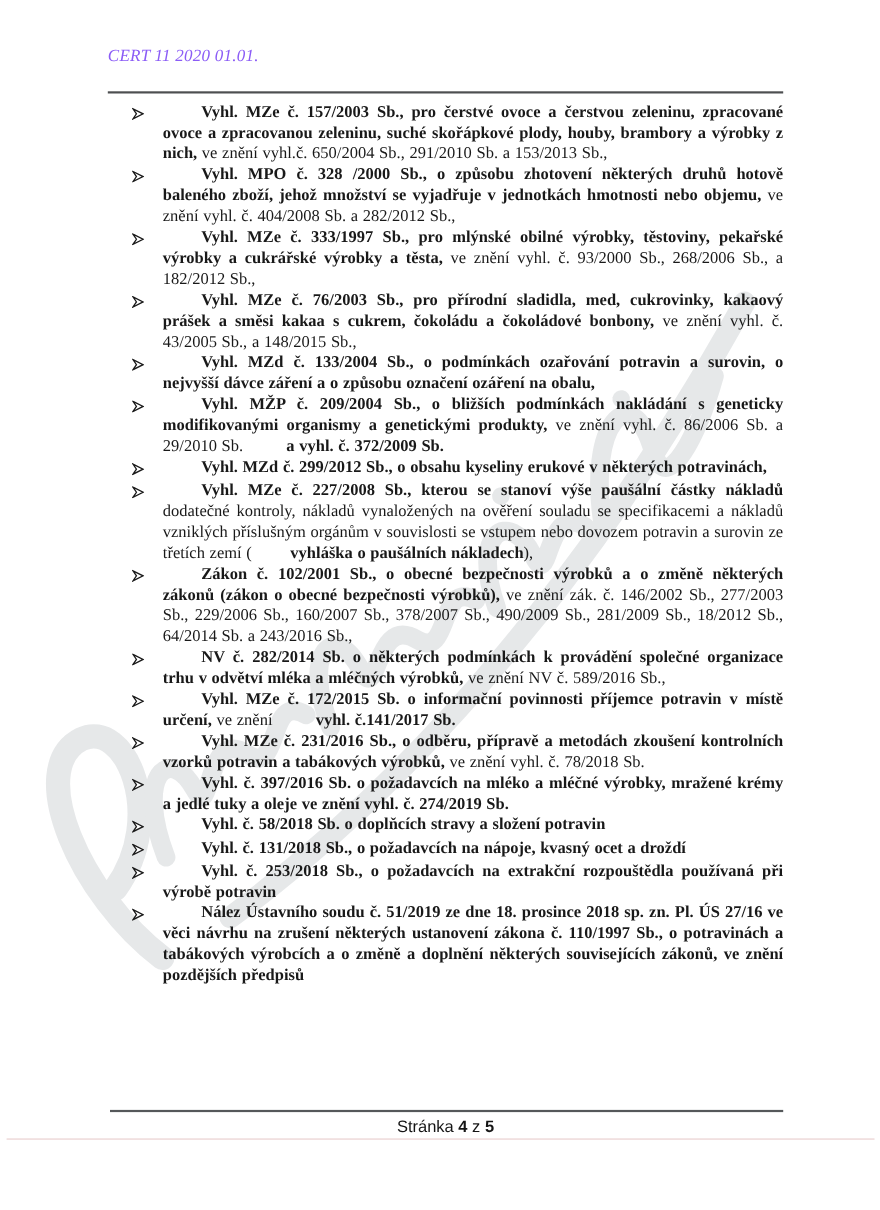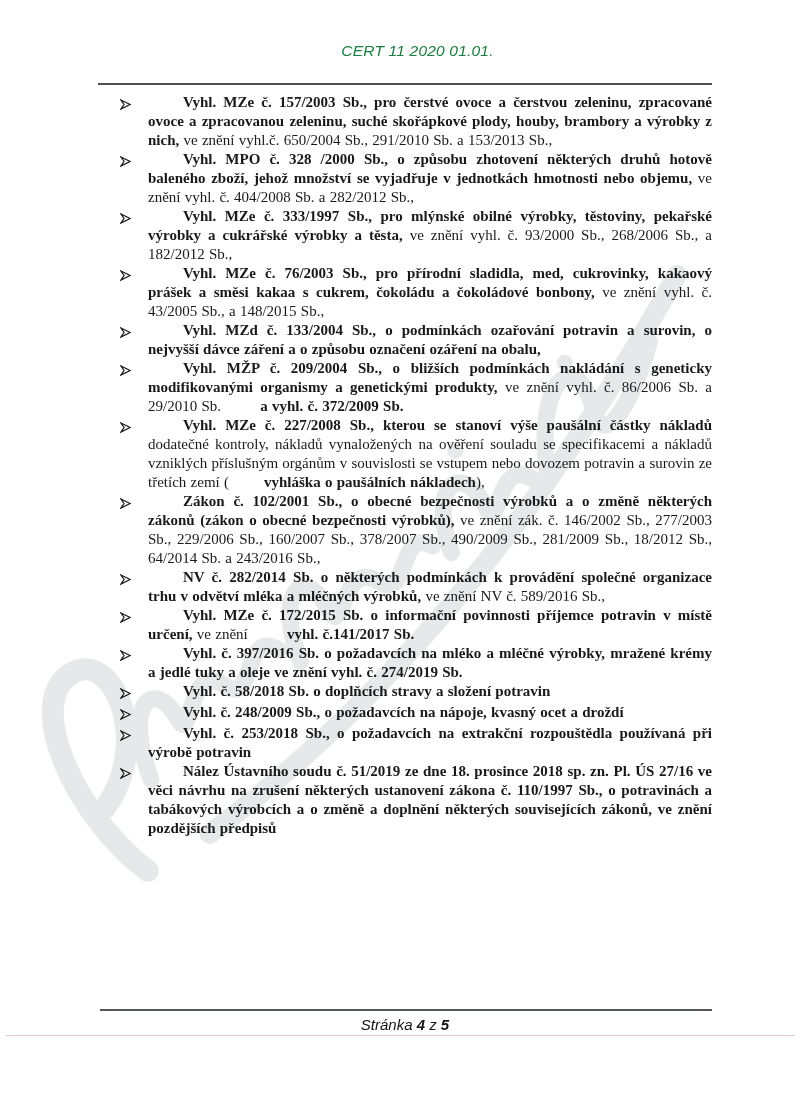--- a/index.html
+++ b/index.html
@@ -2,38 +2,38 @@
 <html><head>
 <meta charset="utf-8">
 <style>
   html,body{margin:0;padding:0;}
   body{
     width:800px;height:1100px;position:relative;background:#ffffff;
     font-family:"Liberation Serif",serif;overflow:hidden;
   }
   .watermark{position:absolute;left:0;top:0;z-index:0;pointer-events:none;}
   .header-code{
-    position:absolute;left:98px;top:42px;width:639px;text-align:center;
-    font-family:Liberation Sans, sans-serif;font-style:italic;
-    font-size:15.5px;color:#15803d;z-index:2;letter-spacing:0.2px;
+    position:absolute;left:98px;top:42px;width:639px;text-align:left;
+    font-family:Liberation Serif, serif;font-style:italic;
+    font-size:15.5px;color:#8b5cf6;z-index:2;letter-spacing:0.2px;
   }
   .rule-top{position:absolute;left:98px;top:83px;width:614px;height:2px;background:#4d4f51;z-index:2;}
   .content{position:absolute;left:120px;top:93px;width:592px;z-index:1;}
   .item{display:flex;}
   .bullet{flex:0 0 28px;width:28px;padding-top:3px;}
   .itext{
     flex:1;text-align:justify;font-size:15px;line-height:19px;
     color:#191919;word-spacing:0.5px;
   }
   .b{font-weight:bold;margin-left:35px;}
   .r{font-weight:normal;}
   .rule-bottom{position:absolute;left:100px;top:1009px;width:612px;height:1.5px;background:#55585a;z-index:2;}
   .footer{
     position:absolute;left:98px;top:1016px;width:614px;text-align:center;
-    font-family:"Liberation Sans",sans-serif;font-size:15px;color:#151515;z-index:2;font-style:italic;
+    font-family:"Liberation Sans",sans-serif;font-size:15px;color:#151515;z-index:2;
   }
   .footer .num{font-weight:bold;}
   .artifact-line{
     position:absolute;left:6px;top:1035px;width:789px;height:1px;
     background:rgba(193,118,118,0.38);z-index:2;
   }
 </style>
 </head>
 <body>
 
@@ -87,20 +87,26 @@
     <div class="item">
       <span class="bullet"><svg width="11" height="11" viewBox="0 0 12 12">
           <path d="M1 1 L11 6 L1 11 L4.4 6 Z" fill="#ffffff" stroke="#1a1a1a" stroke-width="1.3" stroke-linejoin="miter"></path>
         </svg></span>
       <div class="itext"><span class="b">Vyhl. MŽP č. 209/2004 Sb., o bližších podmínkách nakládání s geneticky modifikovanými organismy a genetickými produkty,</span><span class="r"> ve znění vyhl. č. 86/2006 Sb. a 29/2010 Sb. </span><span class="b">a vyhl. č. 372/2009 Sb.</span></div>
     </div>
     <div class="item">
       <span class="bullet"><svg width="11" height="11" viewBox="0 0 12 12">
           <path d="M1 1 L11 6 L1 11 L4.4 6 Z" fill="#ffffff" stroke="#1a1a1a" stroke-width="1.3" stroke-linejoin="miter"></path>
         </svg></span>
+      <div class="itext"><span class="b">Vyhl. MZd č. 299/2012 Sb., o obsahu kyseliny erukové v některých potravinách,</span></div>
+    </div>
+    <div class="item">
+      <span class="bullet"><svg width="11" height="11" viewBox="0 0 12 12">
+          <path d="M1 1 L11 6 L1 11 L4.4 6 Z" fill="#ffffff" stroke="#1a1a1a" stroke-width="1.3" stroke-linejoin="miter"></path>
+        </svg></span>
       <div class="itext"><span class="b">Vyhl. MZe č. 227/2008 Sb., kterou se stanoví výše paušální částky nákladů</span><span class="r"> dodatečné kontroly, nákladů vynaložených na ověření souladu se specifikacemi a nákladů vzniklých příslušným orgánům v souvislosti se vstupem nebo dovozem potravin a surovin ze třetích zemí (</span><span class="b">vyhláška o paušálních nákladech</span><span class="r">),</span></div>
     </div>
     <div class="item">
       <span class="bullet"><svg width="11" height="11" viewBox="0 0 12 12">
           <path d="M1 1 L11 6 L1 11 L4.4 6 Z" fill="#ffffff" stroke="#1a1a1a" stroke-width="1.3" stroke-linejoin="miter"></path>
         </svg></span>
       <div class="itext"><span class="b">Zákon č. 102/2001 Sb., o obecné bezpečnosti výrobků a o změně některých zákonů (zákon o obecné bezpečnosti výrobků),</span><span class="r"> ve znění zák. č. 146/2002 Sb., 277/2003 Sb., 229/2006 Sb., 160/2007 Sb., 378/2007 Sb., 490/2009 Sb., 281/2009 Sb., 18/2012 Sb., 64/2014 Sb. a 243/2016 Sb.,</span></div>
     </div>
     <div class="item">
       <span class="bullet"><svg width="11" height="11" viewBox="0 0 12 12">
@@ -111,33 +117,39 @@
     <div class="item">
       <span class="bullet"><svg width="11" height="11" viewBox="0 0 12 12">
           <path d="M1 1 L11 6 L1 11 L4.4 6 Z" fill="#ffffff" stroke="#1a1a1a" stroke-width="1.3" stroke-linejoin="miter"></path>
         </svg></span>
       <div class="itext"><span class="b">Vyhl. MZe č. 172/2015 Sb. o informační povinnosti příjemce potravin v místě určení,</span><span class="r"> ve znění </span><span class="b">vyhl. č.141/2017 Sb.</span></div>
     </div>
     <div class="item">
       <span class="bullet"><svg width="11" height="11" viewBox="0 0 12 12">
           <path d="M1 1 L11 6 L1 11 L4.4 6 Z" fill="#ffffff" stroke="#1a1a1a" stroke-width="1.3" stroke-linejoin="miter"></path>
         </svg></span>
+      <div class="itext"><span class="b">Vyhl. MZe č. 231/2016 Sb., o odběru, přípravě a metodách zkoušení kontrolních vzorků potravin a tabákových výrobků,</span><span class="r"> ve znění vyhl. č. 78/2018 Sb.</span></div>
+    </div>
+    <div class="item">
+      <span class="bullet"><svg width="11" height="11" viewBox="0 0 12 12">
+          <path d="M1 1 L11 6 L1 11 L4.4 6 Z" fill="#ffffff" stroke="#1a1a1a" stroke-width="1.3" stroke-linejoin="miter"></path>
+        </svg></span>
       <div class="itext"><span class="b">Vyhl. č. 397/2016 Sb. o požadavcích na mléko a mléčné výrobky, mražené krémy a jedlé tuky a oleje ve znění vyhl. č. 274/2019 Sb.</span></div>
     </div>
     <div class="item">
       <span class="bullet"><svg width="11" height="11" viewBox="0 0 12 12">
           <path d="M1 1 L11 6 L1 11 L4.4 6 Z" fill="#ffffff" stroke="#1a1a1a" stroke-width="1.3" stroke-linejoin="miter"></path>
         </svg></span>
       <div class="itext"><span class="b">Vyhl. č. 58/2018 Sb. o doplňcích stravy a složení potravin</span></div>
     </div>
     <div class="item">
       <span class="bullet"><svg width="11" height="11" viewBox="0 0 12 12">
           <path d="M1 1 L11 6 L1 11 L4.4 6 Z" fill="#ffffff" stroke="#1a1a1a" stroke-width="1.3" stroke-linejoin="miter"></path>
         </svg></span>
-      <div class="itext"><span class="b">Vyhl. č. 248/2009 Sb., o požadavcích na nápoje, kvasný ocet a droždí</span></div>
+      <div class="itext"><span class="b">Vyhl. č. 131/2018 Sb., o požadavcích na nápoje, kvasný ocet a droždí</span></div>
     </div>
     <div class="item">
       <span class="bullet"><svg width="11" height="11" viewBox="0 0 12 12">
           <path d="M1 1 L11 6 L1 11 L4.4 6 Z" fill="#ffffff" stroke="#1a1a1a" stroke-width="1.3" stroke-linejoin="miter"></path>
         </svg></span>
       <div class="itext"><span class="b">Vyhl. č. 253/2018 Sb., o požadavcích na extrakční rozpouštědla používaná při výrobě potravin</span></div>
     </div>
     <div class="item">
       <span class="bullet"><svg width="11" height="11" viewBox="0 0 12 12">
           <path d="M1 1 L11 6 L1 11 L4.4 6 Z" fill="#ffffff" stroke="#1a1a1a" stroke-width="1.3" stroke-linejoin="miter"></path>

